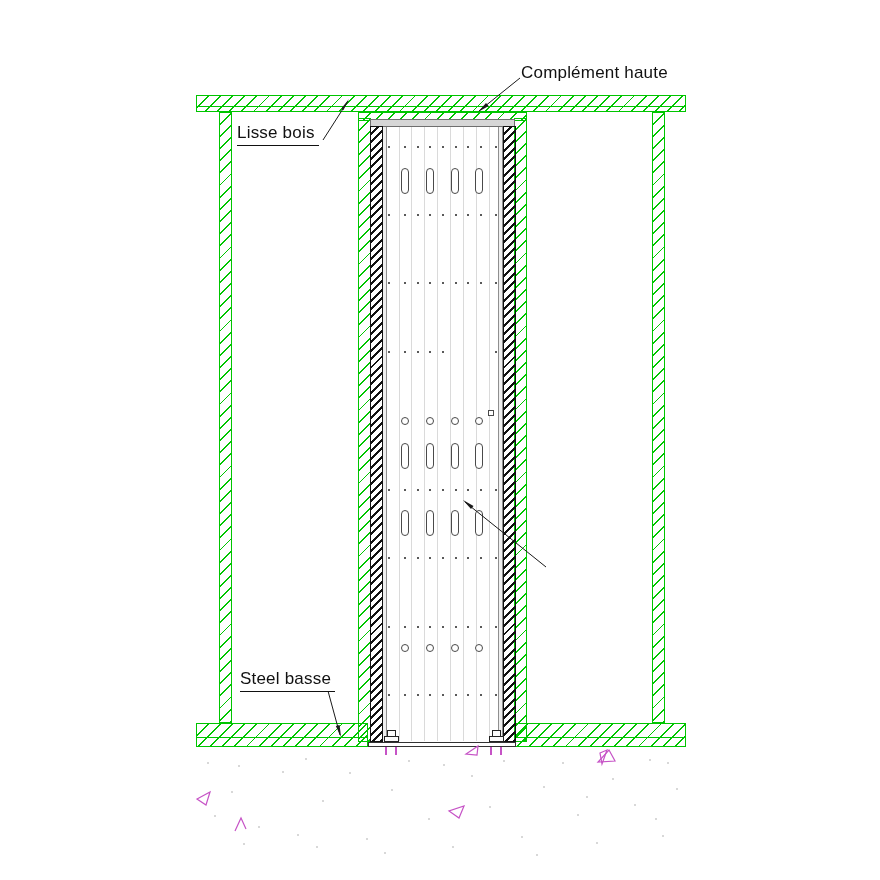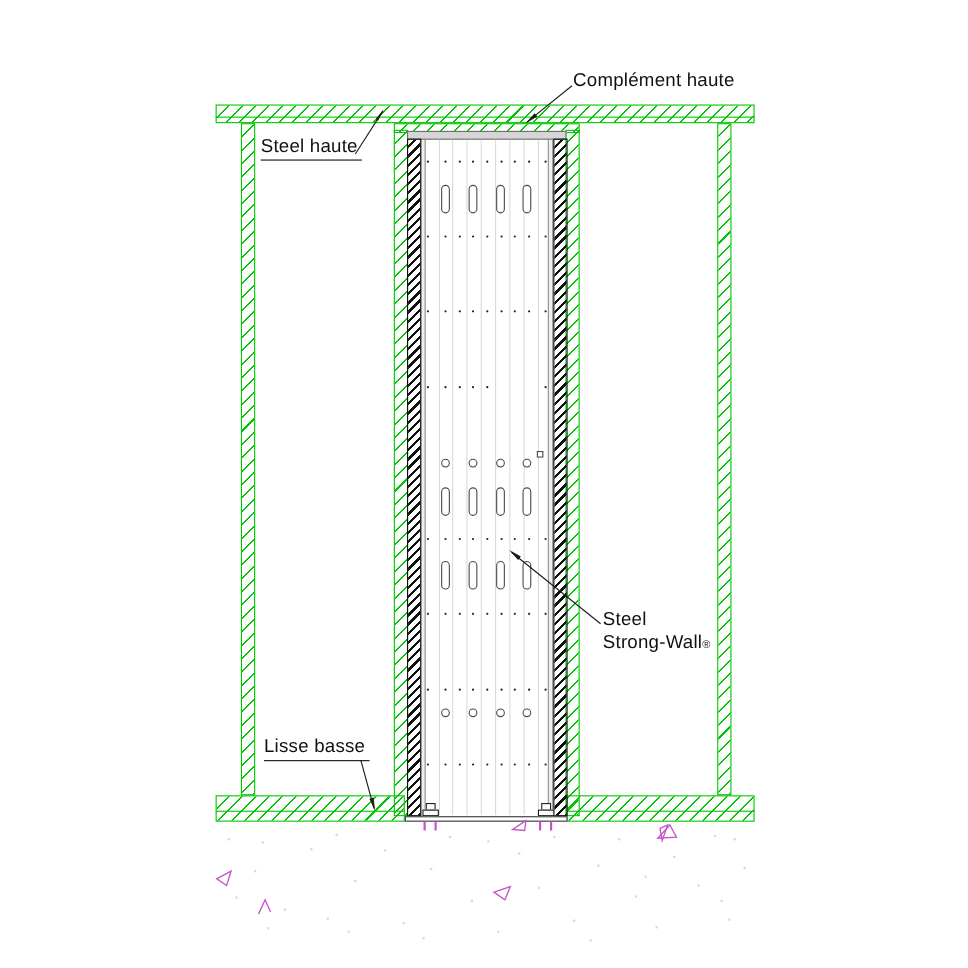--- a/index.html
+++ b/index.html
@@ -225,20 +225,16 @@
     <polygon class="arrow" points="463,500 473.5,505.9 471.0,509.0"></polygon>
   <polygon points="478,746 466,754 477,755" class="mag"></polygon>
       <polygon points="609,750 615,761 598,762" class="mag"></polygon>
       <polygon points="600,753 607,750 602,764" class="mag"></polygon>
       <polygon points="210,792 206,805 197,799" class="mag"></polygon>
       <polygon points="464,806 459,818 449,811" class="mag"></polygon>
       <polyline points="235,831 241,818 246,829" class="mag"></polyline>
     </svg>
 
   <div class="label" style="left:521px; top:63px;">Complément haute</div>
-  <div class="label underlined" style="left:237px; top:123px;">Steel haute</div>
-  <div class="label underlined" style="left:240px; top:669px;">Lisse basse</div>
-  <div class="label" style="left:548px; top:552px; line-height:21px;">
-    <span>Steel</span><br>
-    <span>Strong-Wall</span><span class="reg">®</span>
-  </div>
+  <div class="label underlined" style="left:237px; top:123px;">Lisse bois</div>
+  <div class="label underlined" style="left:240px; top:669px;">Steel basse</div>
 
 </div>
 
 </body></html>

